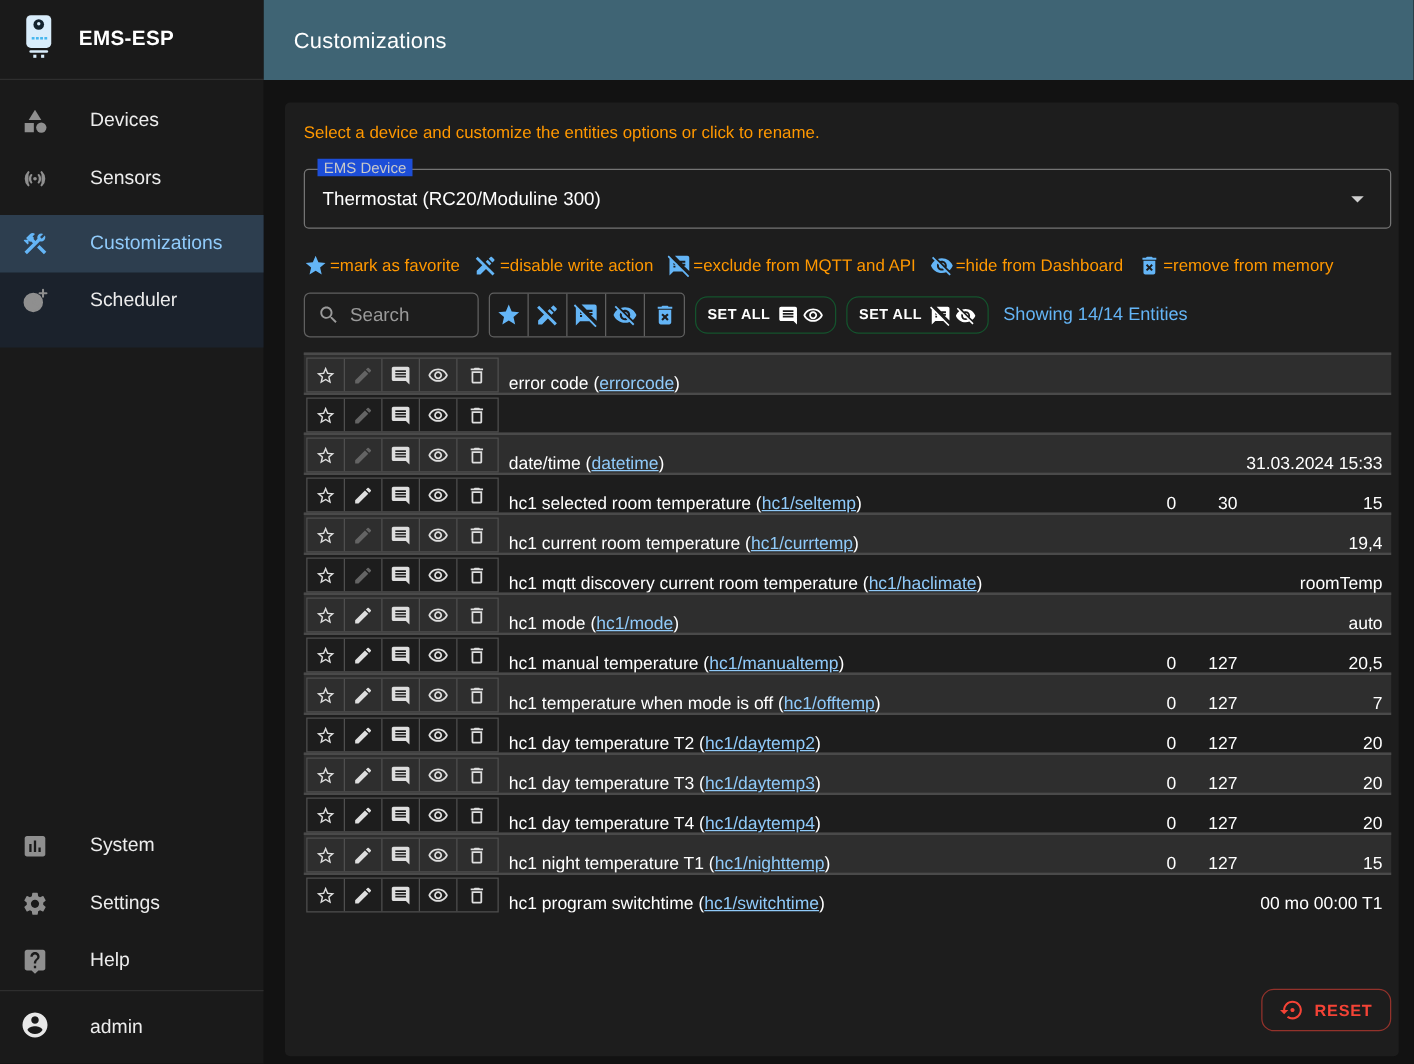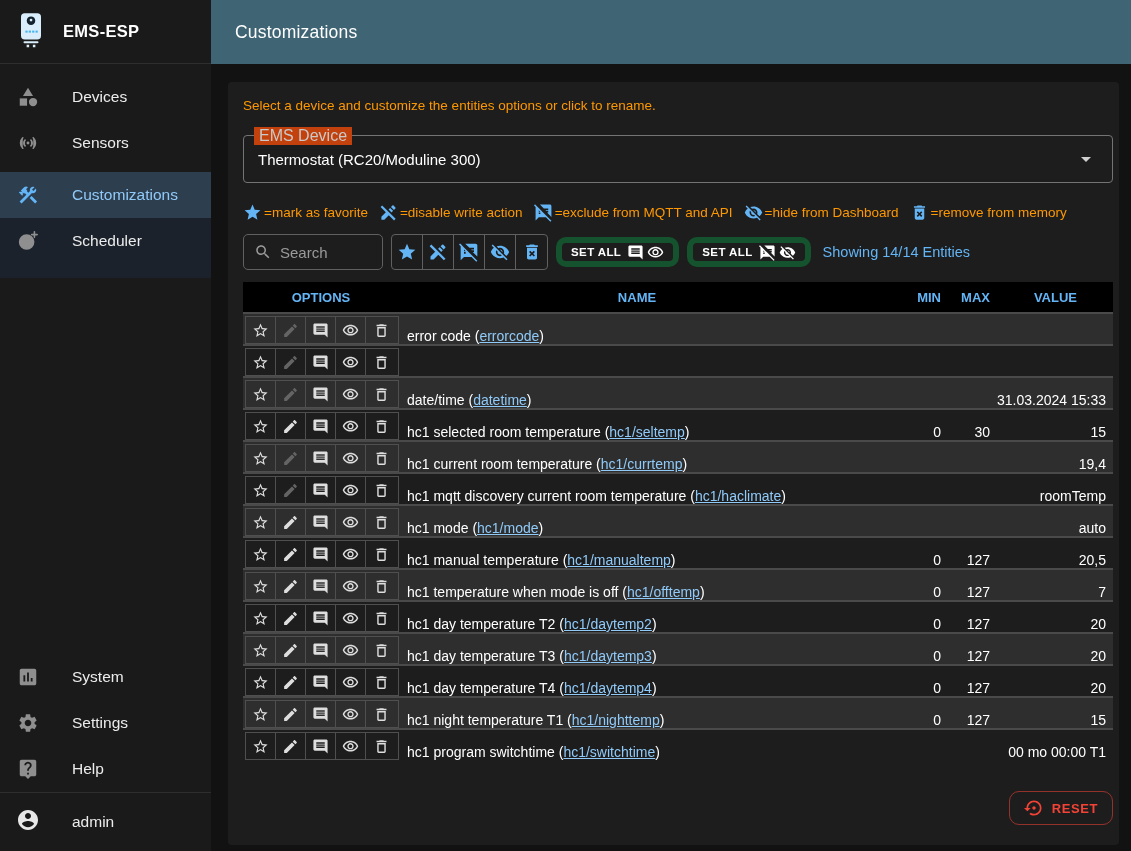--- a/index.html
+++ b/index.html
@@ -34,22 +34,22 @@
     padding:0 24px; }
   .appbar-title { color:#fff; font-size:17.5px; font-weight:500; letter-spacing:.2px; }
   .content { flex:1; background:#121212; padding:18px 12px 6px 17px; display:flex; }
   .card { flex:1; background:#1d1d1d; border-radius:4px; padding:16px 6px 12px 15px;
     display:flex; flex-direction:column; }
 
   .instruction { color:#ff9800; font-size:13.5px; font-weight:500; }
 
   .select-field { margin-top:22px; height:48px; border:1px solid #747474; border-radius:4px;
     position:relative; display:flex; align-items:center; padding:0 14px; cursor:pointer; }
-  .select-label { position:absolute; top:-9px; left:10px; background:#c2410c; padding:0 5px;
-    font-size:16px; color:#c9c9c9; }
+  .select-label { position:absolute; top:-9px; left:10px; background:#1d4ed8; padding:0 5px;
+    font-size:12px; color:#c9c9c9; }
   .select-value { color:#fff; font-size:15px; font-weight:500; }
   .select-caret { margin-left:auto; display:flex; }
   .select-caret svg { fill:#cfcfcf; }
 
   .legend { margin-top:20px; display:flex; align-items:center; }
   .legend-item { display:flex; align-items:center; margin-right:11px; }
   .legend-item svg { fill:#64b5f6; margin-right:2px; }
   .legend-item .txt { color:#ff9800; font-size:13.5px; font-weight:500; }
 
   .toolbar { margin-top:12px; display:flex; align-items:center; }
@@ -57,21 +57,21 @@
     display:flex; align-items:center; padding:0 10px; gap:8px; }
   .search-box svg { fill:#9a9a9a; flex:none; }
   .search-box input { background:transparent; border:none; outline:none; width:100%;
     color:#ddd; font-size:15px; font-family:"Liberation Sans", sans-serif; }
   .search-box input::placeholder { color:#9a9a9a; opacity:1; }
   .toggle-group { margin-left:8px; display:flex; height:36px; border:1px solid #606060; border-radius:4px; }
   .toggle { width:31px; display:flex; align-items:center; justify-content:center;
     border-right:1px solid #606060; cursor:pointer; }
   .toggle:last-child { border-right:none; }
   .toggle svg { fill:#64b5f6; }
-  .setall-btn { margin-left:8px; height:30px; border:6px solid #14532d; border-radius:10px;
+  .setall-btn { margin-left:8px; height:30px; border:1px solid #14532d; border-radius:10px;
     background:transparent; display:flex; align-items:center; padding:0 9px; gap:3px; cursor:pointer; }
   .setall-btn .bl { color:#fff; font-size:11.5px; font-weight:700; letter-spacing:.4px; margin-right:3px; }
   .setall-btn svg { fill:#fff; }
   .showing { margin-left:12px; color:#64b5f6; font-size:14.5px; }
 
   
   .table { margin-top:12px; }
   .thead { display:flex; align-items:center; background:#000; height:30px;
     color:#64b5f6; font-size:13px; font-weight:700; }
   .col-options { width:156px; min-width:156px; text-align:center; }
@@ -309,27 +309,20 @@
               <path d="M10.54 11l-.54-.54L7.54 8 6 6.46 2.38 2.84 1.27 1.73 0 3l2.01 2.01L2 22l4-4h9l5.73 5.73 1.27-1.27L17.54 18l-7-7zM8 14H6v-2h2v2zm-2-3V9l2 2H6zm14-9H7.46l5 5H18v2h-3.54l1 1H18v2h-1.54l5.54 5.54V4c0-1.1-.9-2-2-2z"></path>
             </svg>
           <svg width="17" height="17" viewBox="0 0 24 24">
               <path d="M12 7c2.76 0 5 2.24 5 5 0 .65-.13 1.26-.36 1.83l2.92 2.92c1.51-1.26 2.7-2.89 3.43-4.75-1.73-4.39-6-7.5-11-7.5-1.4 0-2.74.25-3.98.7l2.16 2.16C10.74 7.13 11.35 7 12 7zM2 4.27l2.28 2.28.46.46C3.08 8.3 1.78 10.02 1 12c1.73 4.39 6 7.5 11 7.5 1.55 0 3.03-.3 4.38-.84l.42.42L19.73 22 21 20.73 3.27 3 2 4.27zM7.53 9.8l1.55 1.55c-.05.21-.08.43-.08.65 0 1.66 1.34 3 3 3 .22 0 .44-.03.65-.08l1.55 1.55c-.67.33-1.41.53-2.2.53-2.76 0-5-2.24-5-5 0-.79.2-1.53.53-2.2zm4.31-.78l3.15 3.15.02-.16c0-1.66-1.34-3-3-3l-.17.01z"></path>
             </svg>
         </button>
         <span class="showing">Showing 14/14 Entities</span>
       </div>
 
       <div class="table">
-        <div class="thead">
-          <span class="col-options">OPTIONS</span>
-          <span class="col-name">NAME</span>
-          <span class="col-min">MIN</span>
-          <span class="col-max">MAX</span>
-          <span class="col-value">VALUE</span>
-        </div>
         <div>
             <div class="trow">
     <span class="col-options">
       <span class="opt-group">
         <span class="opt">
           <svg width="17" height="17" viewBox="0 0 24 24">
                       <path d="M22 9.24l-7.19-.62L12 2 9.19 8.63 2 9.24l5.46 4.73L5.82 21 12 17.27 18.18 21l-1.63-7.03L22 9.24zM12 15.4l-3.76 2.27 1-4.28-3.32-2.88 4.38-.38L12 6.1l1.71 4.04 4.38.38-3.32 2.88 1 4.28L12 15.4z"></path>
                     </svg>
         </span>
         <span class="opt disabled">

